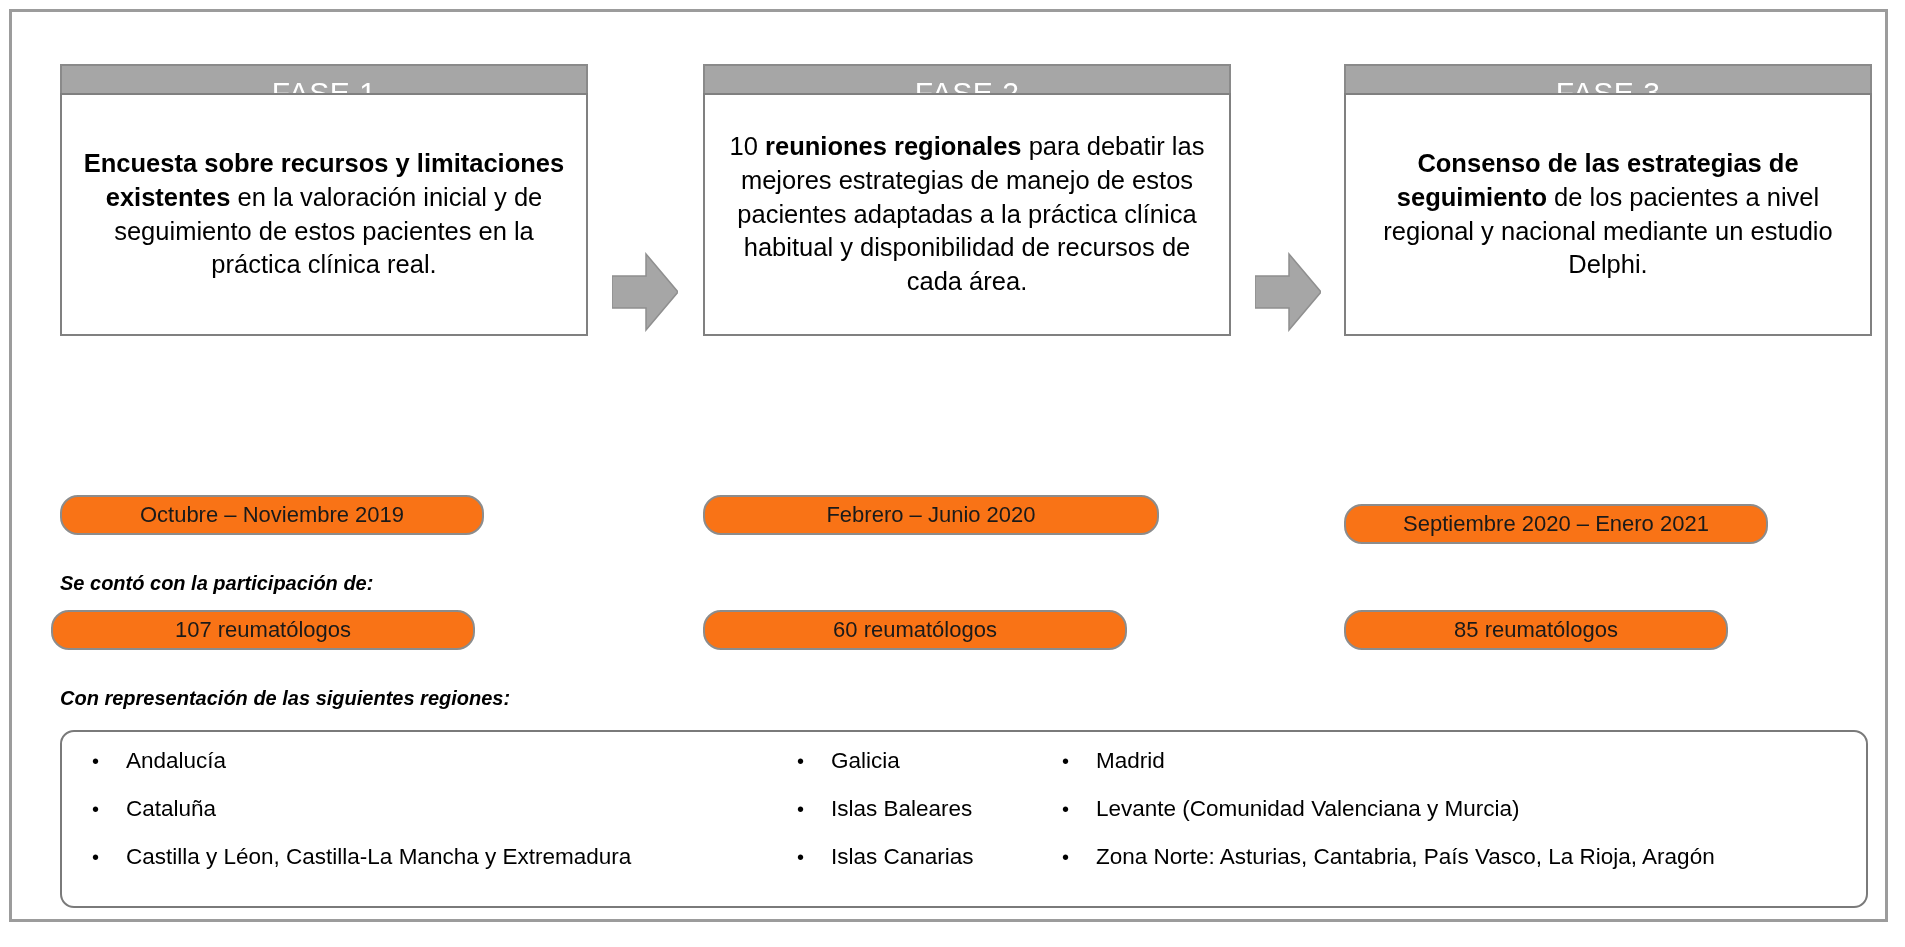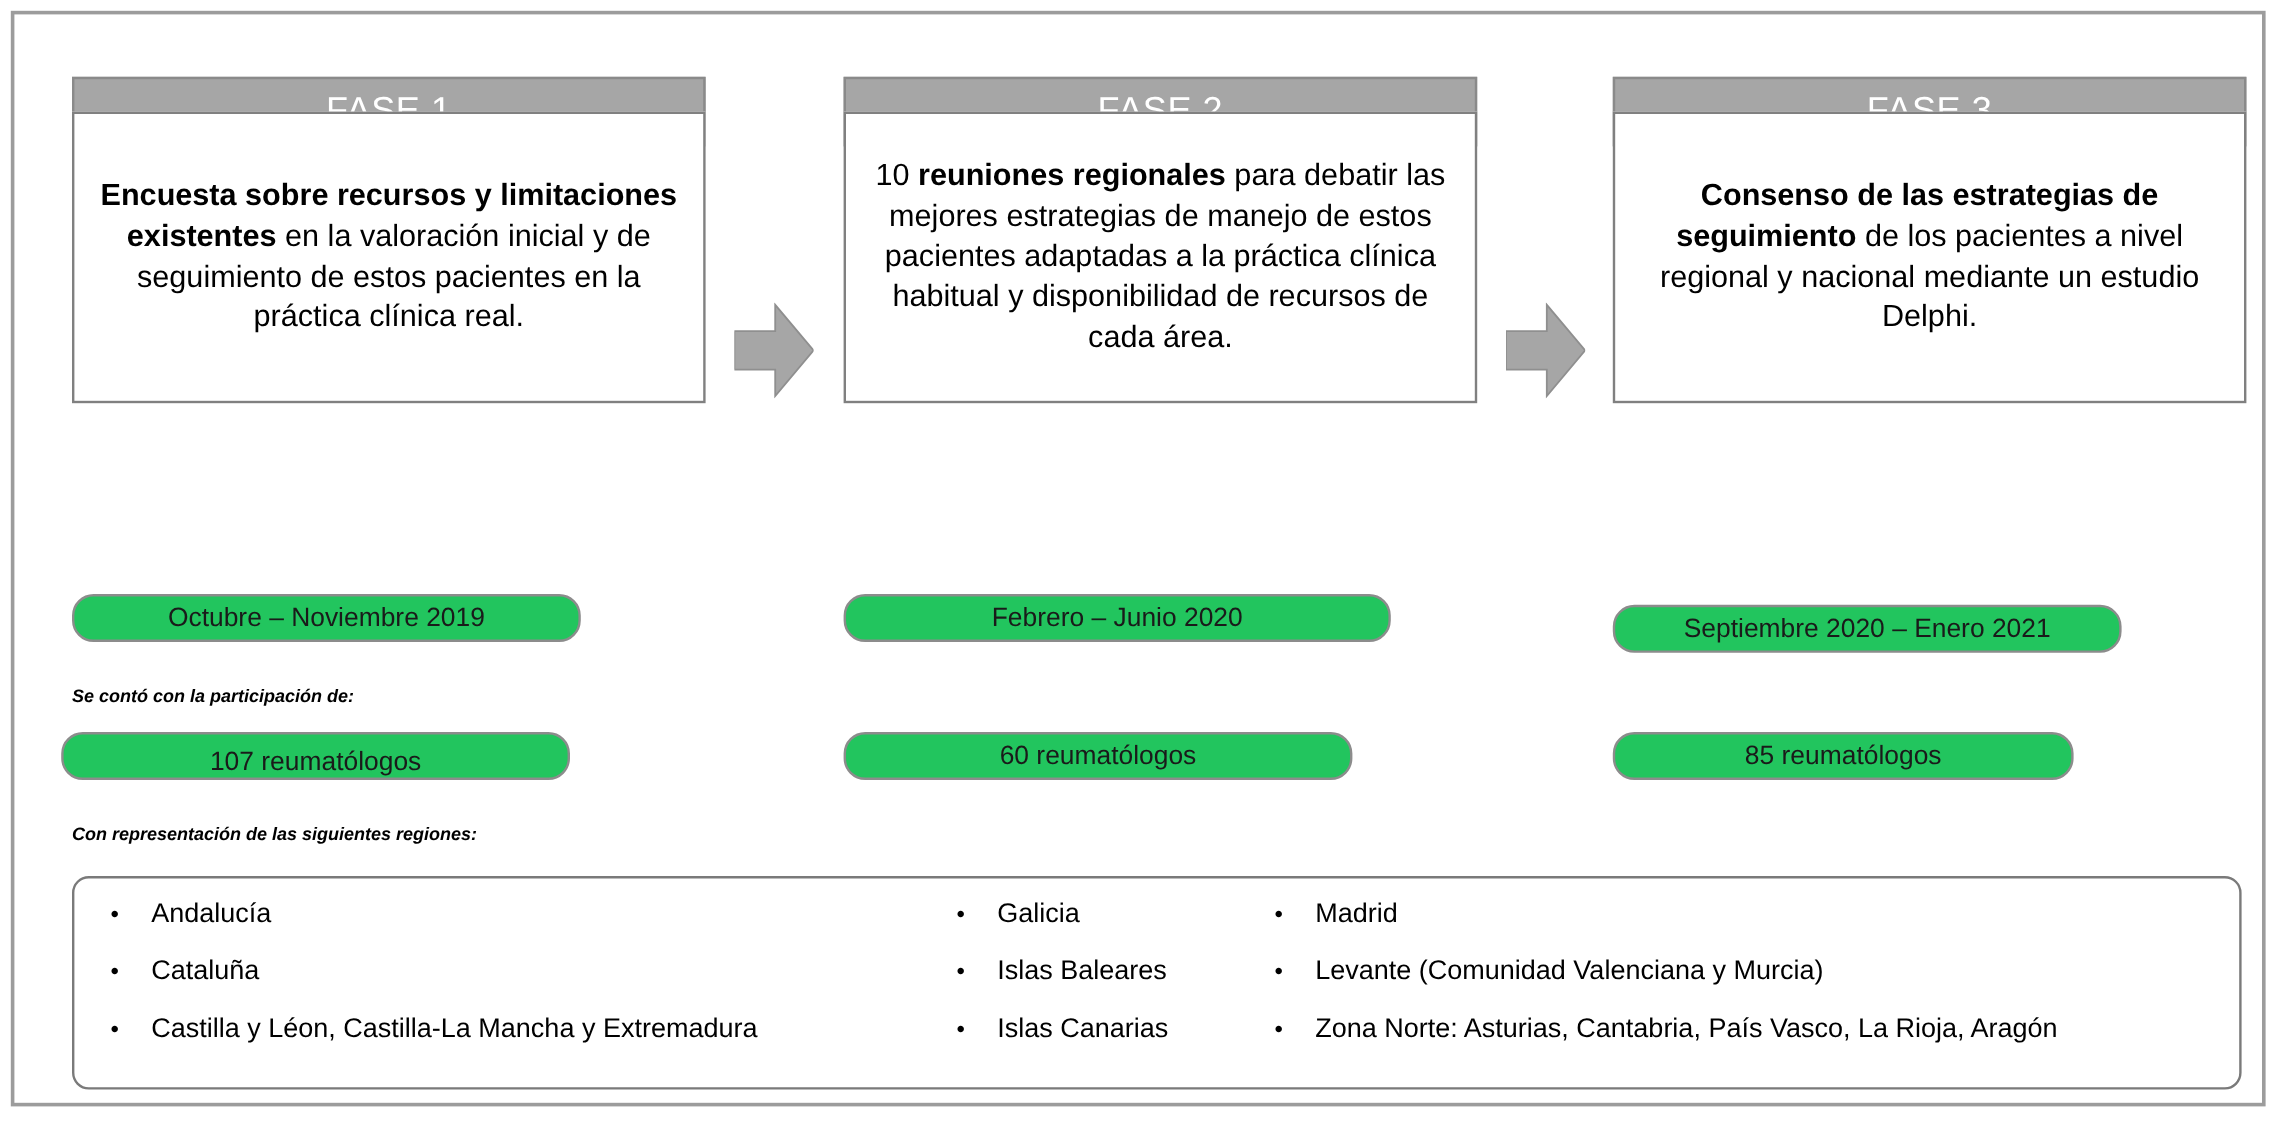--- a/index.html
+++ b/index.html
@@ -82,41 +82,41 @@
   .arrow.a1 { left: 600px; top: 240px; }
   .arrow.a2 { left: 1243px; top: 240px; }
 
   
   .pill {
     position: absolute;
     height: 40px;
     border: 2px solid #8c8c8c;
     border-radius: 18px;
     box-sizing: border-box;
-    background: #22c55e;
+    background: #f97316;
     display: flex;
     align-items: center;
     justify-content: center;
     font-size: 22px;
     color: #1a1a1a;
   }
   .pill-date.p1 { left: 48px;   top: 483px; width: 424px; }
   .pill-date.p2 { left: 691px;  top: 483px; width: 456px; }
   .pill-date.p3 { left: 1332px; top: 492px; width: 424px; }
 
-  .pill-count.p1 { left: 39px;   top: 598px; width: 424px; align-items: flex-end; }
+  .pill-count.p1 { left: 39px;   top: 598px; width: 424px; }
   .pill-count.p2 { left: 691px;  top: 598px; width: 424px; }
   .pill-count.p3 { left: 1332px; top: 598px; width: 384px; }
 
   
   .section-label {
     position: absolute;
     font-style: italic;
     font-weight: bold;
-    font-size: 15px;
+    font-size: 20px;
     color: #000000;
     white-space: nowrap;
   }
   .label-participacion { left: 48px; top: 560px; }
   .label-regiones      { left: 48px; top: 675px; }
 
   
   .regions-box {
     position: absolute;
     left: 48px;

